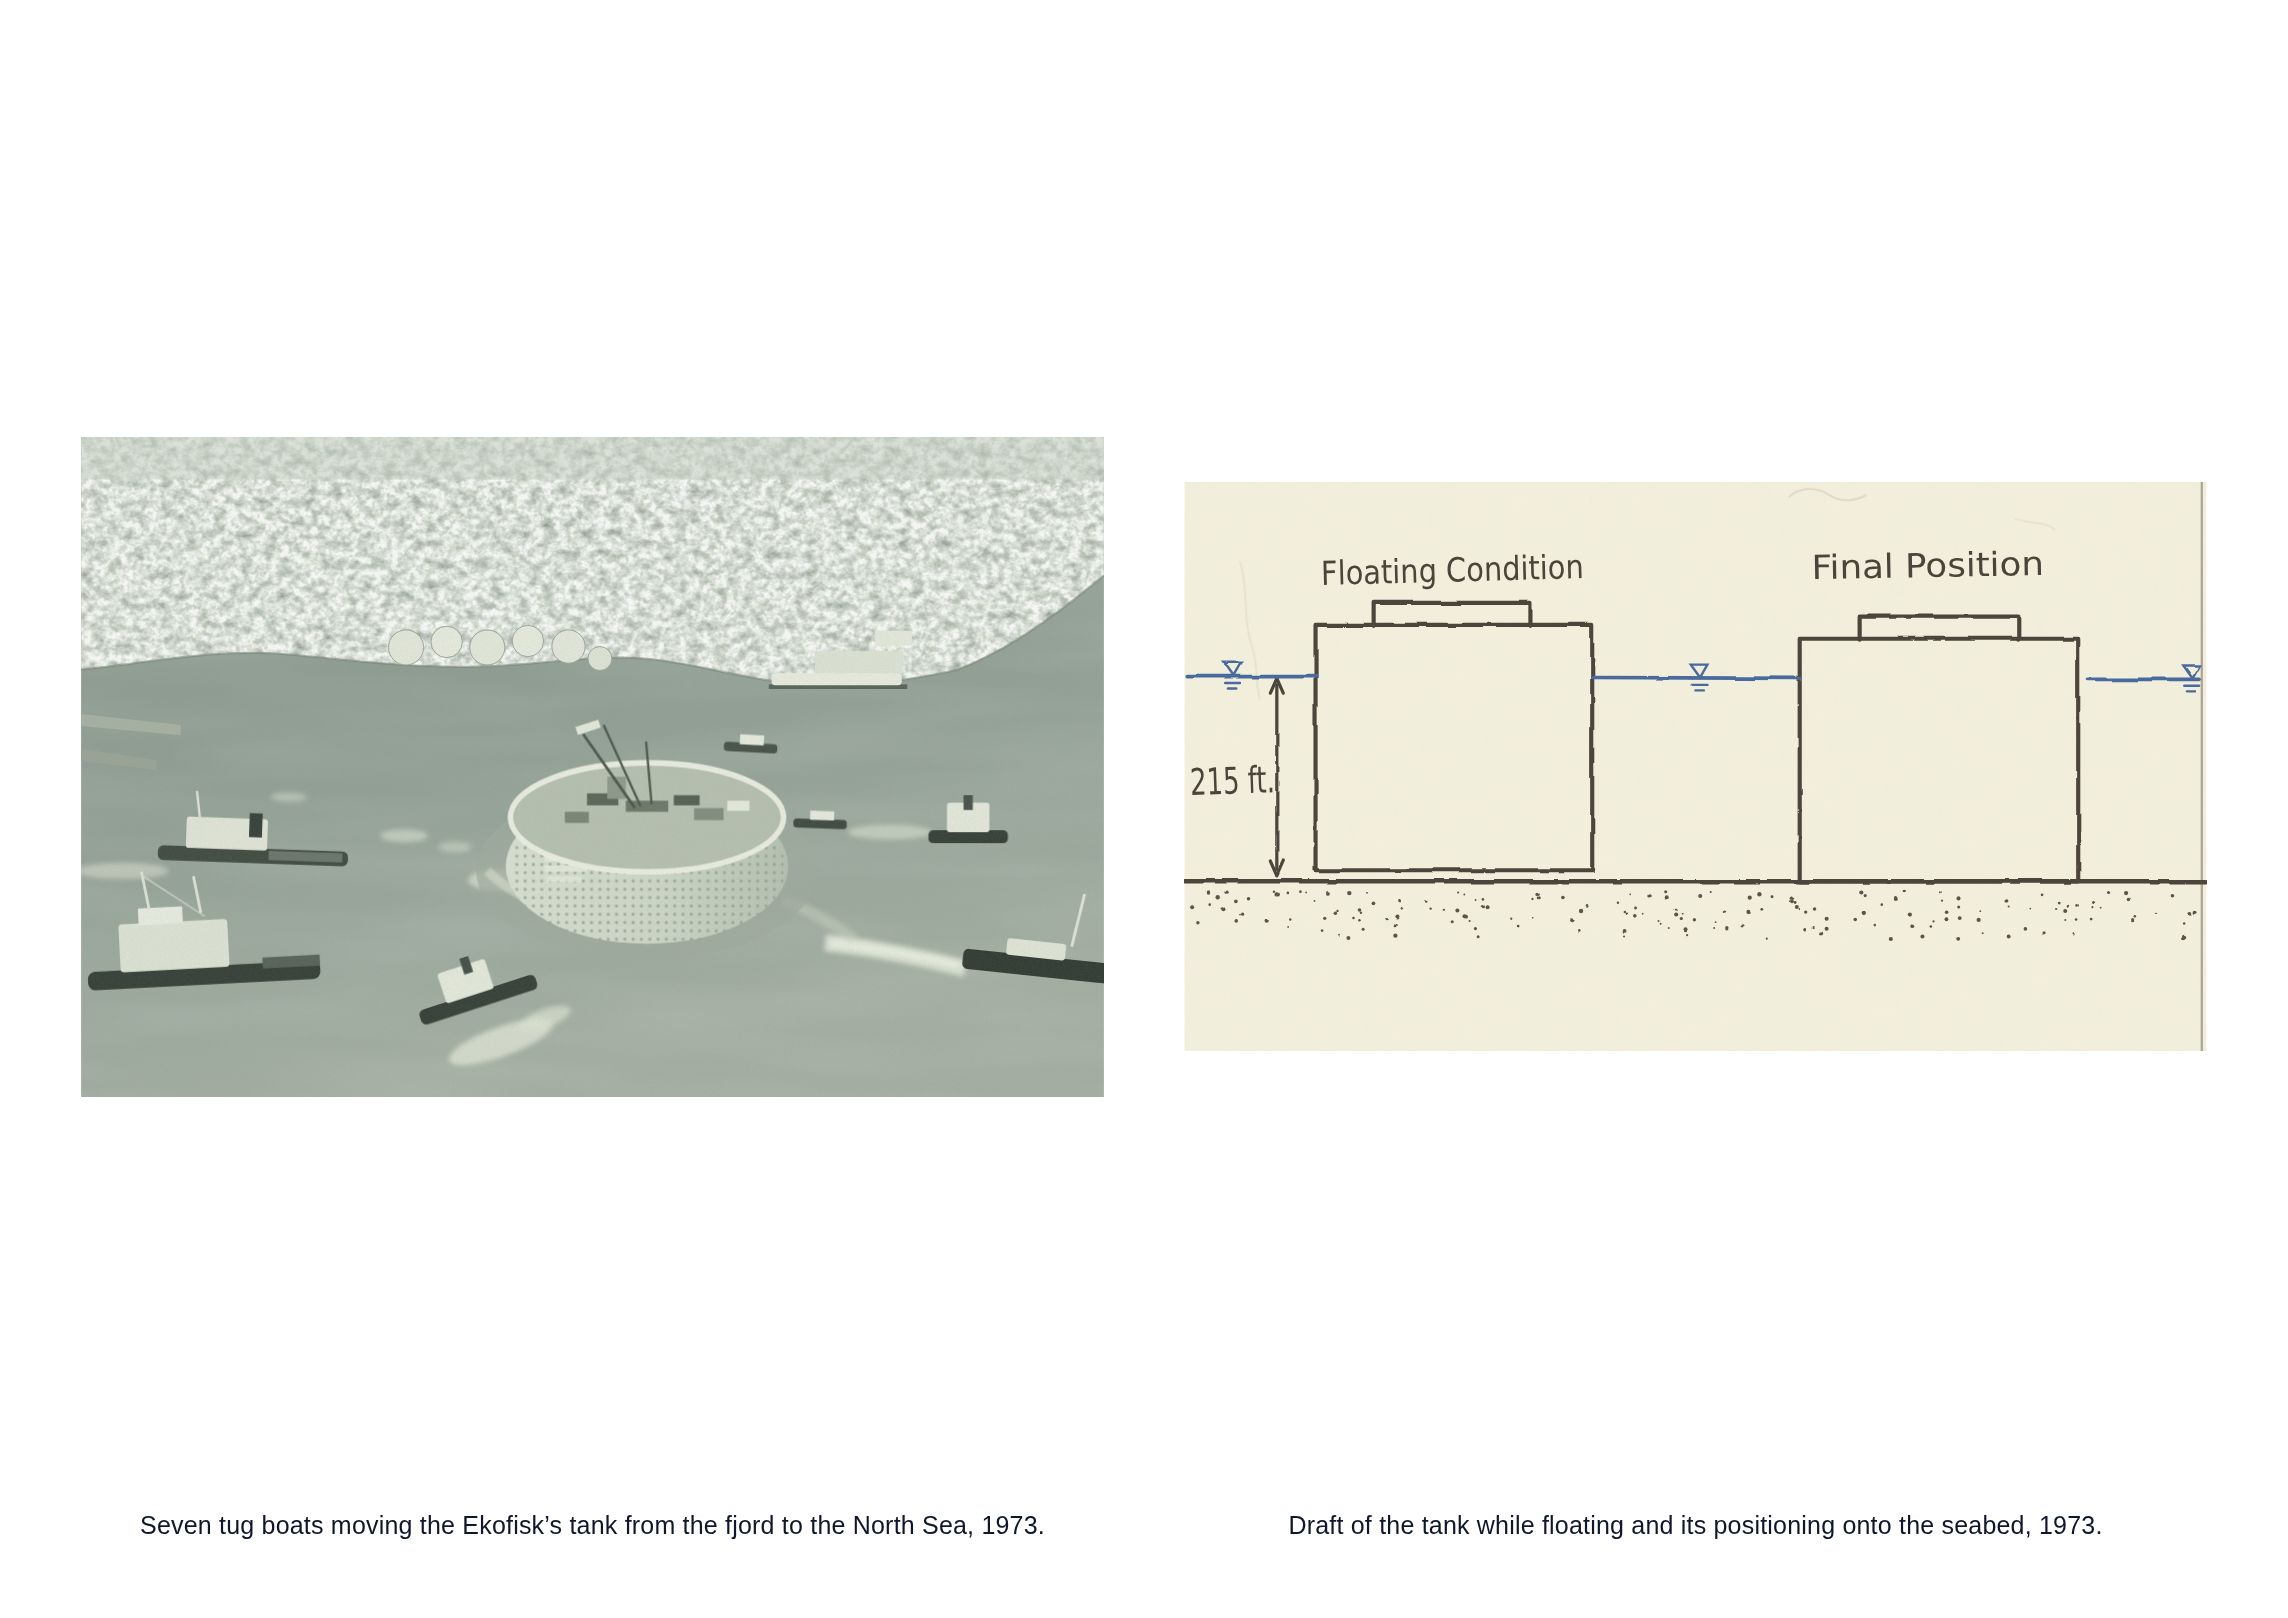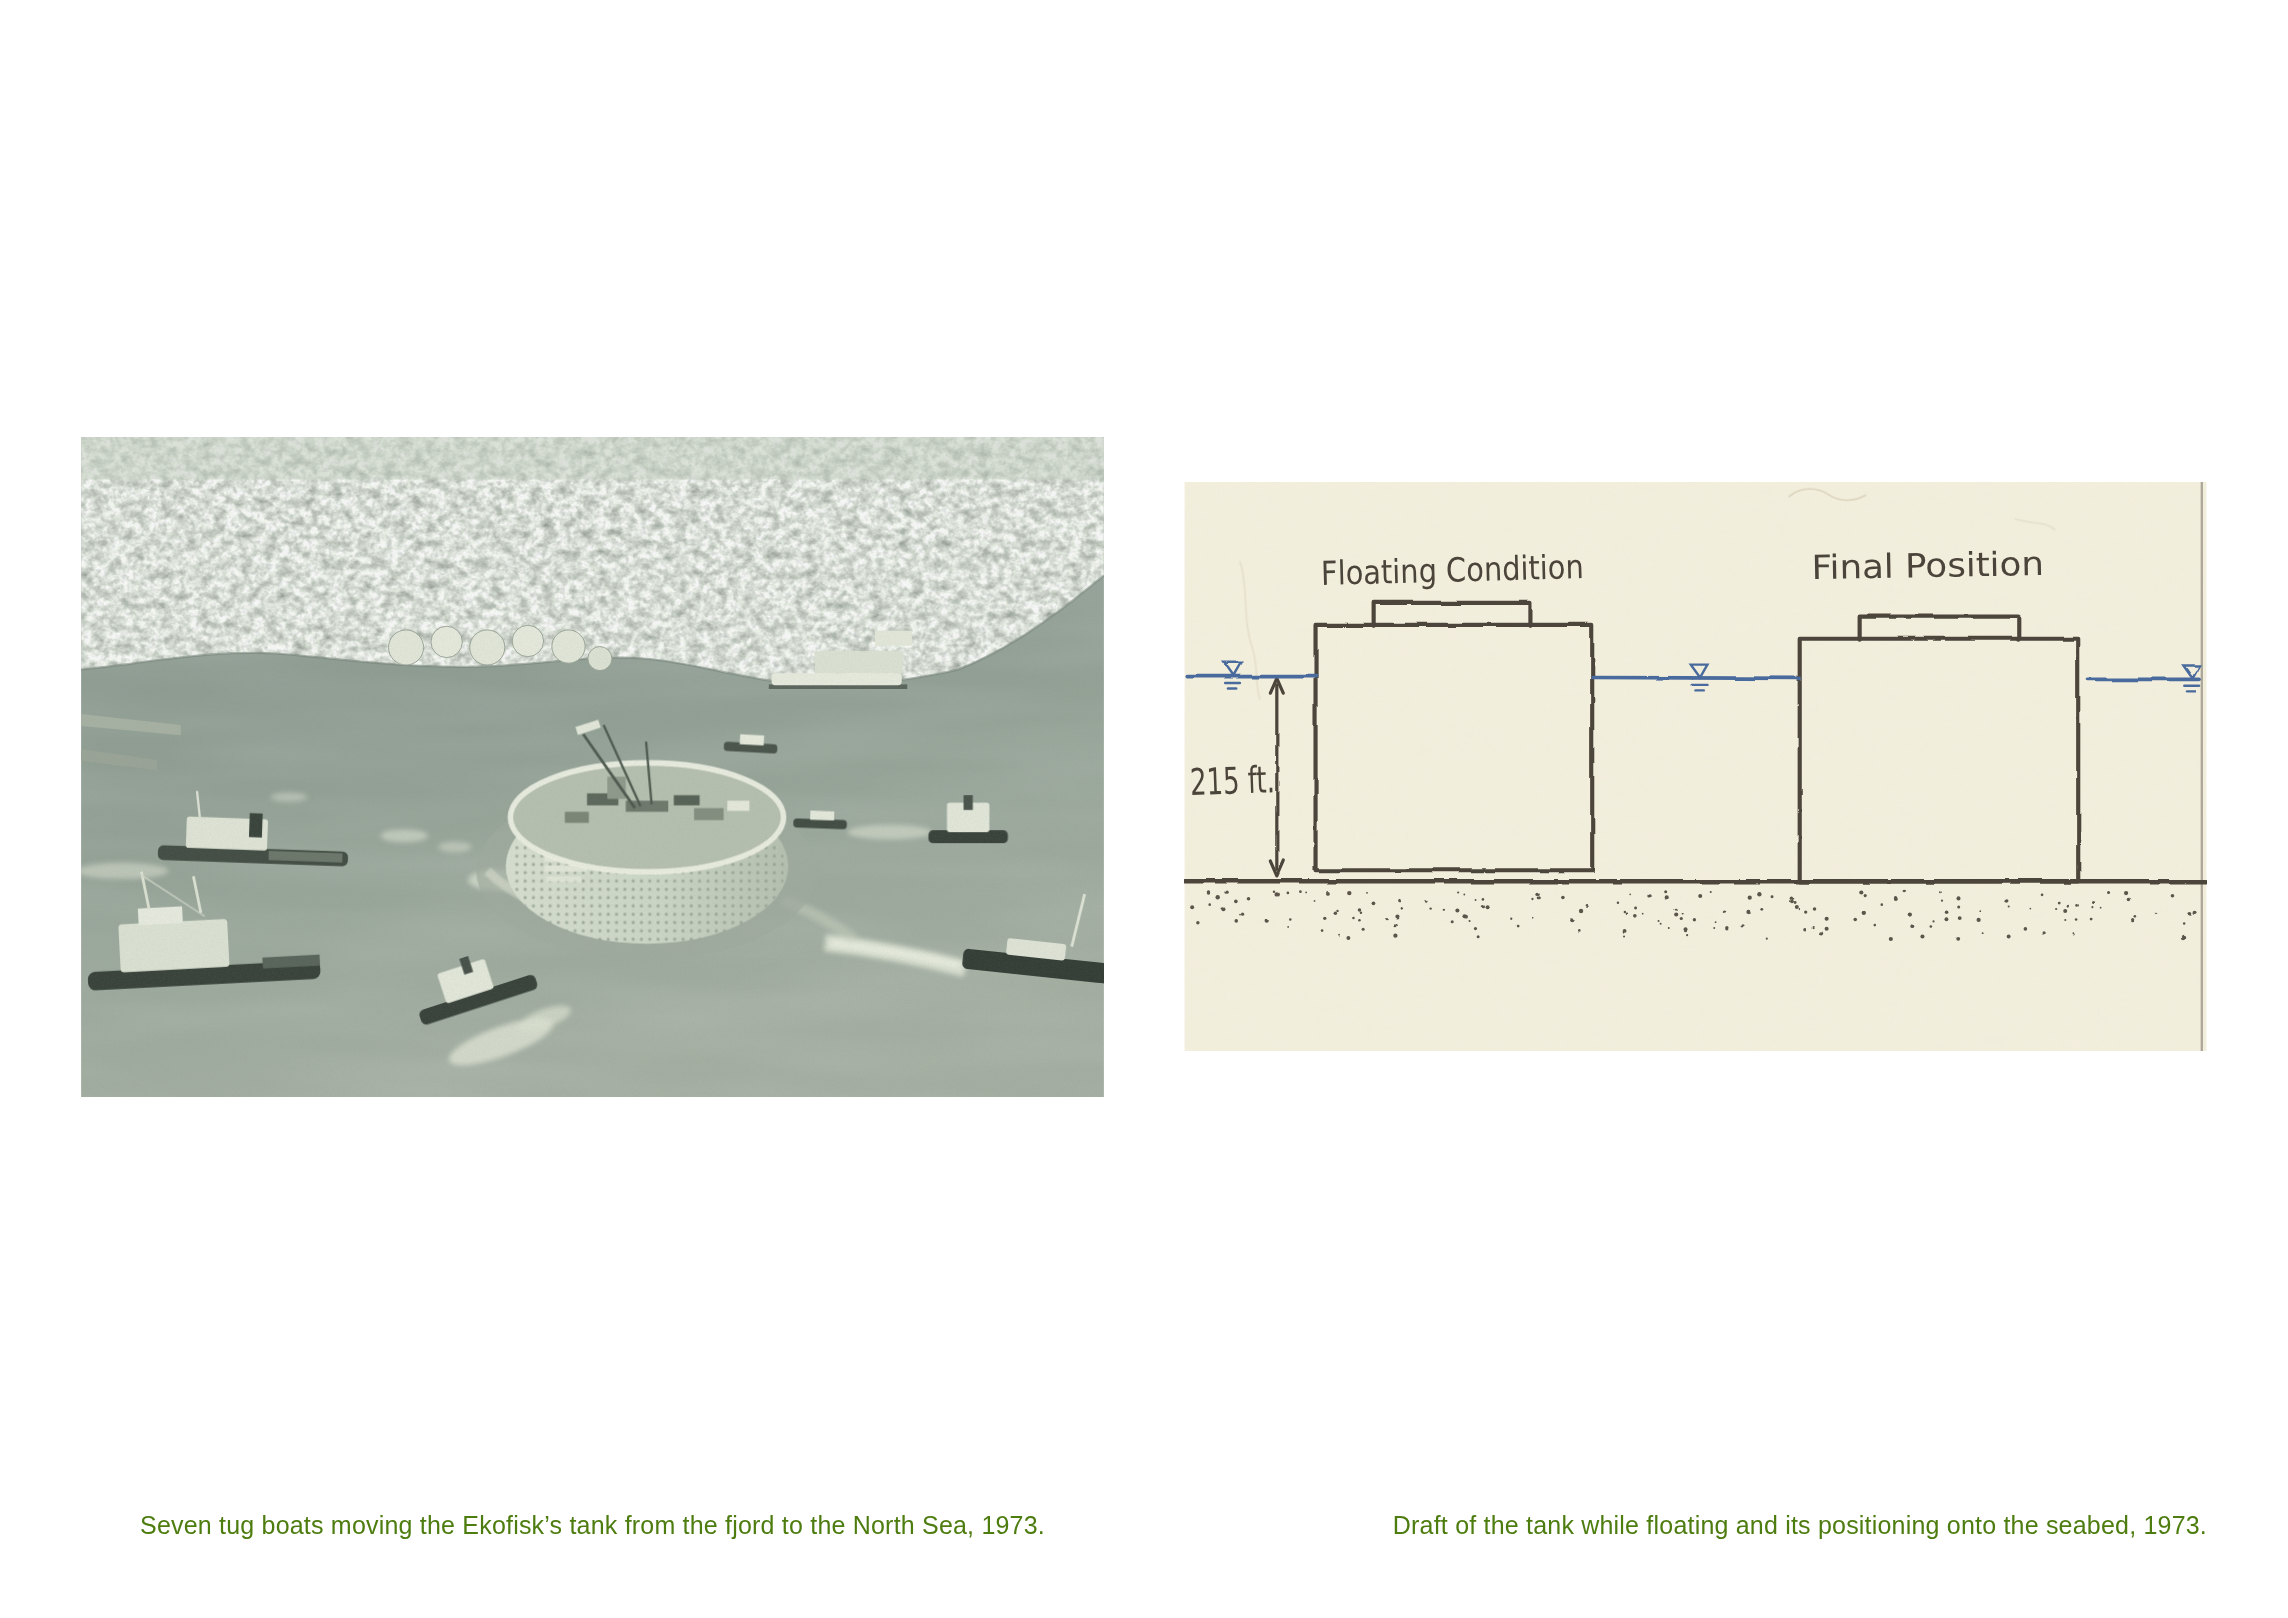--- a/index.html
+++ b/index.html
@@ -13,25 +13,25 @@
   #photo-figure   { left: 81px;   top: 437px; width: 1023px; height: 660px; }
   #diagram-figure { left: 1184px; top: 482px; width: 1023px; height: 569px; }
   .figure svg { display: block; }
   .caption {
     position: absolute;
     top: 1510px;
     width: 1023px;
     text-align: center;
     font-size: 25px;
     line-height: 1.2;
-    color: #4d7c0f;
+    color: #0f172a;
     letter-spacing: 0.2px;
   }
   #caption-left  { left: 81px; }
-  #caption-right { left: 1184px; text-align: right; }
+  #caption-right { left: 1184px; }
 </style>
 </head>
 <body>
 
 <figure class="figure" id="photo-figure">
   <svg viewBox="0 0 1108 715" width="1023" height="660" role="img">
     <defs>
       <clipPath id="photoClip">
           <rect x="0" y="0" width="1108" height="715"></rect>
         </clipPath>

